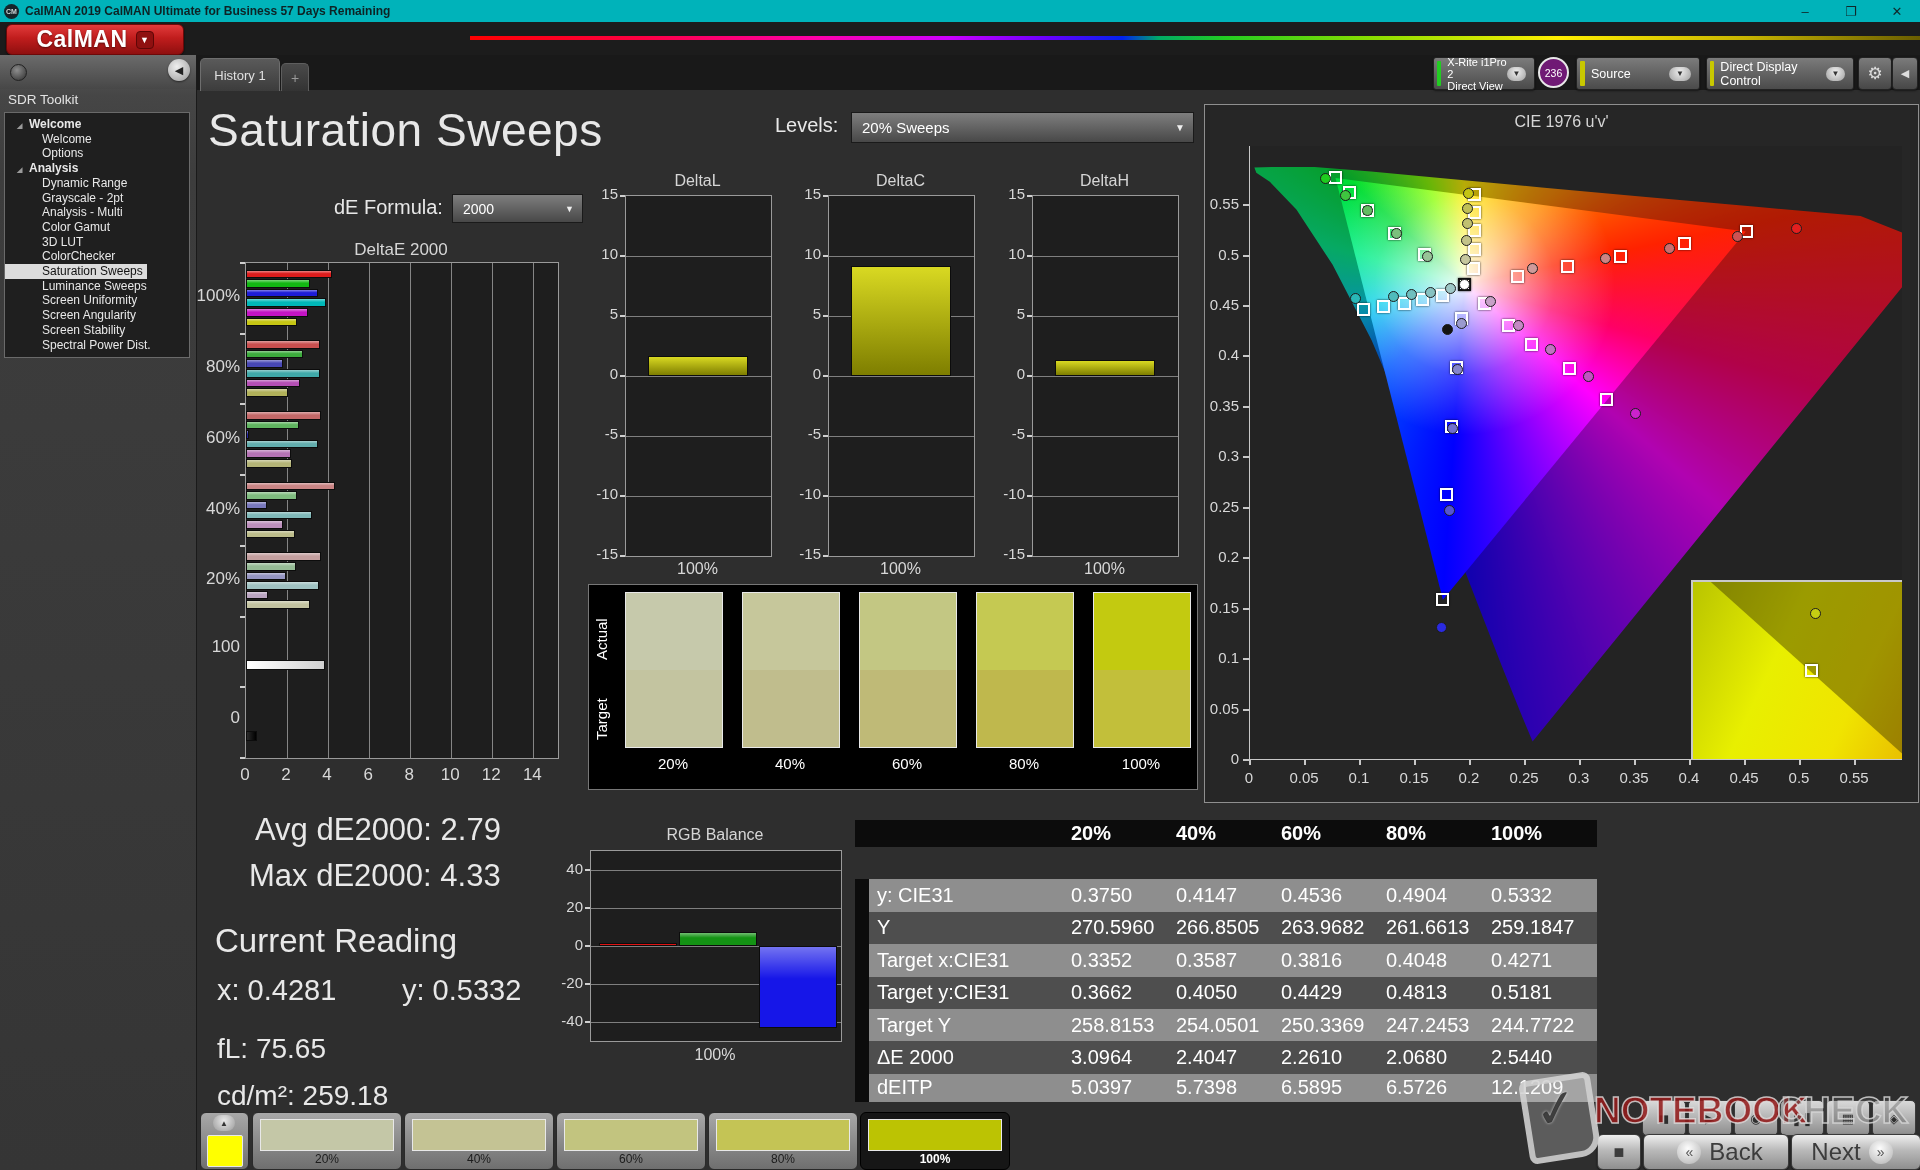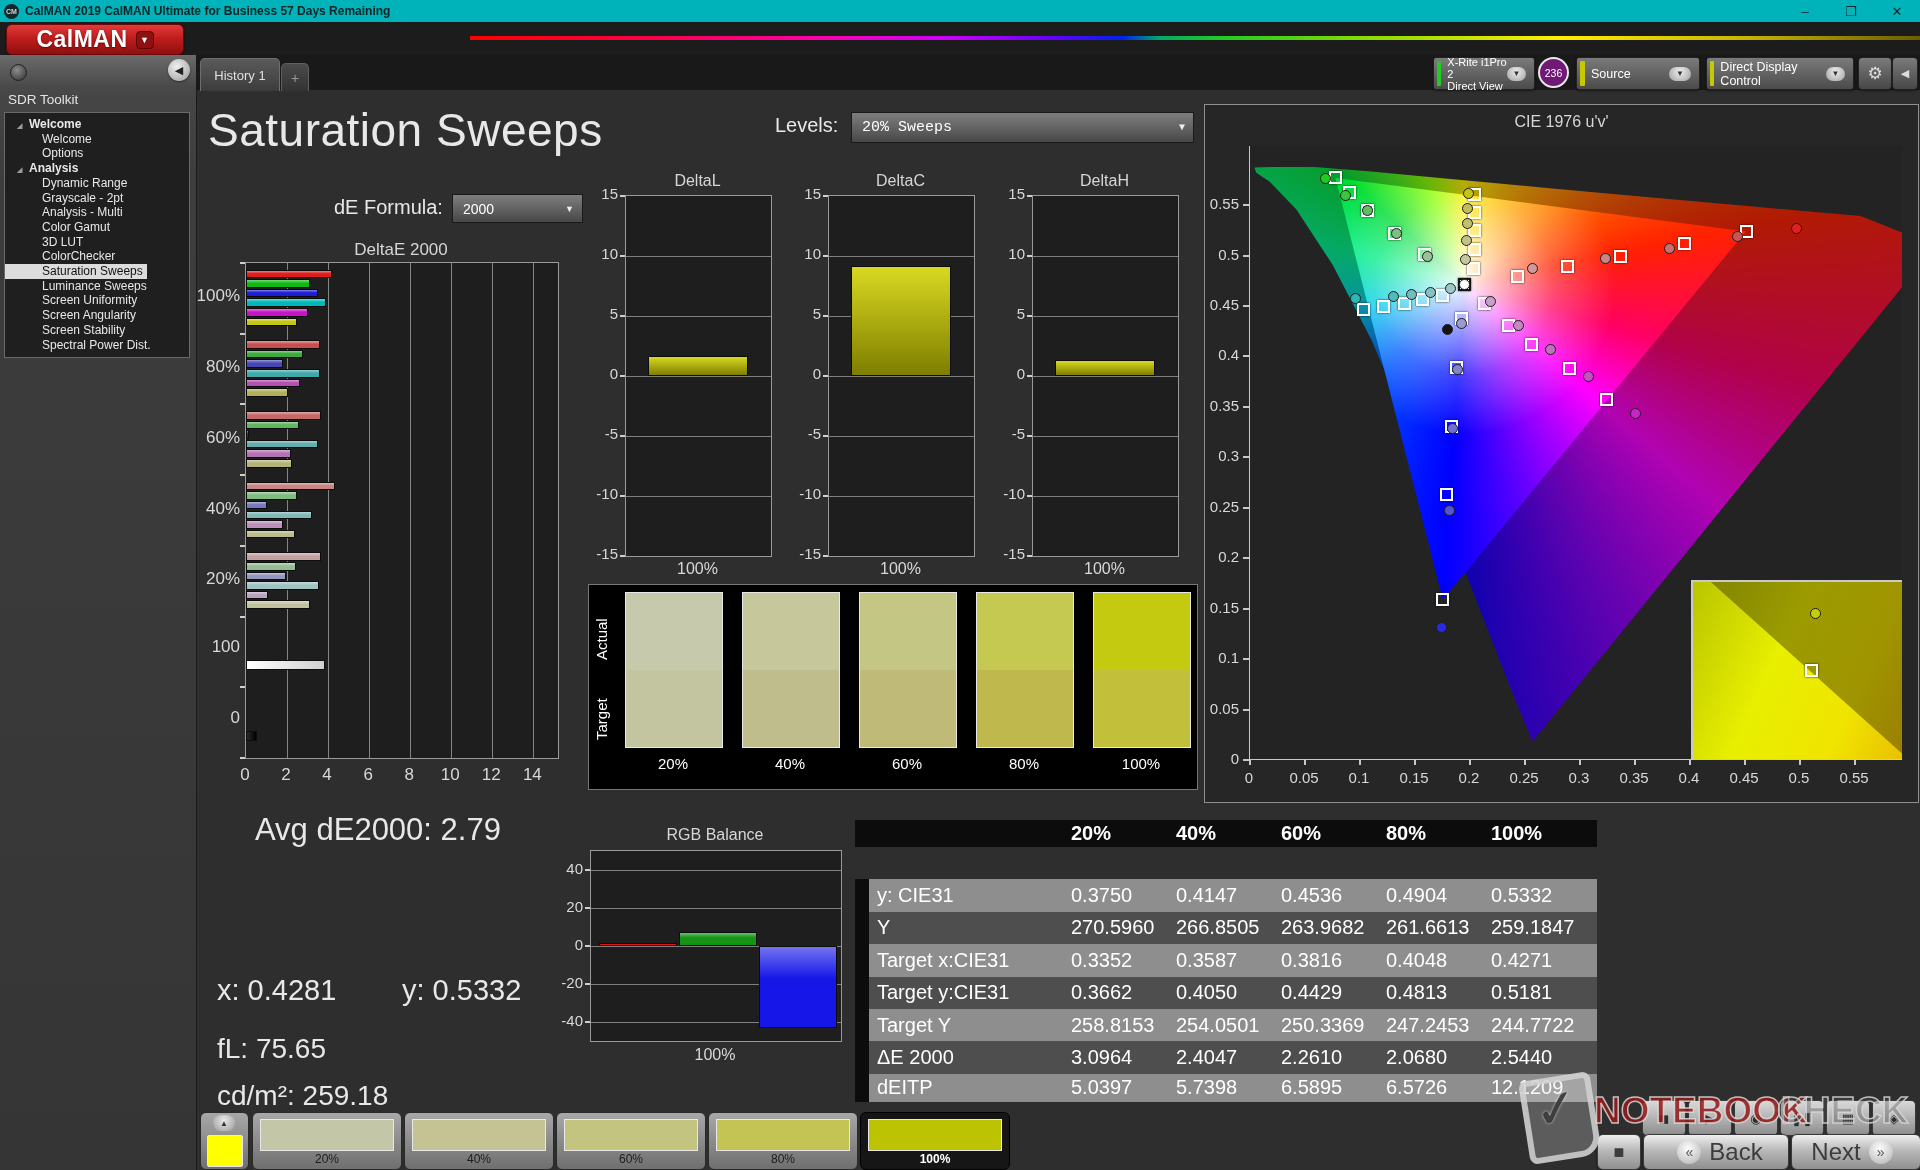--- a/index.html
+++ b/index.html
@@ -55,21 +55,21 @@
   #source-dd{left:1576px;width:122px;font-size:12.5px;}
   #ddc-dd{left:1706px;width:146px;font-size:12.5px;}
   .sq-btn{top:57px;width:32px;height:31px;background:linear-gradient(180deg,#7b7b7b,#474747);border:1px solid #222;border-radius:4px;
     color:#ddd;display:flex;align-items:center;justify-content:center;box-shadow:0 1px 2px rgba(0,0,0,.5);}
   #gear-btn{left:1858px;font-size:17px;}
   #panel-collapse{left:1892px;font-size:11px;width:24px;}
   
   #page-title{left:208px;top:103px;font-size:46px;color:#e8e8e8;letter-spacing:.5px;}
   #levels-label{left:775px;top:114px;font-size:20px;color:#e8e8e8;}
   #levels-dd{left:851px;top:112px;width:343px;height:31px;background:linear-gradient(180deg,#7e7e7e,#484848);border:1px solid #1a1a1a;
-    color:#fff;font-size:15px;display:flex;align-items:center;padding-left:10px;box-sizing:border-box;font-family:Liberation Mono, monospace;}
+    color:#fff;font-size:15px;display:flex;align-items:center;padding-left:10px;box-sizing:border-box;}
   #levels-dd .caret{position:absolute;right:8px;color:#eee;font-size:10px;}
   #formula-label{left:334px;top:196px;font-size:20px;color:#e8e8e8;}
   #formula-dd{left:452px;top:194px;width:131px;height:29px;background:linear-gradient(180deg,#7e7e7e,#484848);border:1px solid #1a1a1a;
     color:#fff;font-size:14px;display:flex;align-items:center;padding-left:10px;box-sizing:border-box;}
   #formula-dd .caret{position:absolute;right:8px;color:#eee;font-size:9px;}
   .chart-title{font-size:17px;color:#d6d6d6;text-align:center;}
   .plot{background:#1e1e1e;border:1px solid #9a9a9a;overflow:hidden;}
   .gridv{position:absolute;top:0;bottom:0;width:1px;background:#858585;}
   .gridh{position:absolute;left:0;right:0;height:1px;background:#7f7f7f;}
   .ticklab{position:absolute;color:#d8d8d8;font-size:16px;}
@@ -514,20 +514,22 @@
       <div class="ticklab" style="left: 0px; top: 110px; width: 38px; text-align: right; font-size: 15px;">0</div>
       <div style="position: absolute; left: 40px; top: 119px; width: 5px; height: 2px; background: rgb(207, 207, 207);"></div>
       <div class="ticklab" style="left: 0px; top: 72px; width: 38px; text-align: right; font-size: 15px;">20</div>
       <div style="position: absolute; left: 40px; top: 81px; width: 5px; height: 2px; background: rgb(207, 207, 207);"></div>
       <div class="ticklab" style="left: 0px; top: 34px; width: 38px; text-align: right; font-size: 15px;">40</div>
       <div style="position: absolute; left: 40px; top: 43px; width: 5px; height: 2px; background: rgb(207, 207, 207);"></div>
       <div class="ticklab" style="left: 45px; top: 220px; width: 250px; text-align: center; font-size: 16px;">100%</div>
     </div>
 
   <div class="abs readline" style="left:255px;top:812px;font-size:31px;">Avg dE2000: 2.79</div>
+  <div class="abs readline" style="left:249px;top:858px;font-size:31px;">Max dE2000: 4.33</div>
+  <div class="abs readline" style="left:215px;top:922px;font-size:33px;">Current Reading</div>
   <div class="abs readline" style="left:217px;top:974px;font-size:29px;">x: 0.4281</div>
   <div class="abs readline" style="left:402px;top:974px;font-size:29px;">y: 0.5332</div>
   <div class="abs readline" style="left:217px;top:1033px;font-size:28px;">fL: 75.65</div>
   <div class="abs readline" style="left:217px;top:1080px;font-size:28px;">cd/m²: 259.18</div>
 
   <div class="abs" id="dtable">
       <div class="trow" style="top: 0px; height: 27px; background: rgb(12, 12, 12);">
         <div class="tcell" style="width: 208px; font-size: 20px;"></div>
         <div class="tcell" style="width: 105px; font-weight: bold; font-size: 20px;">20%</div>
         <div class="tcell" style="width: 105px; font-weight: bold; font-size: 20px;">40%</div>

